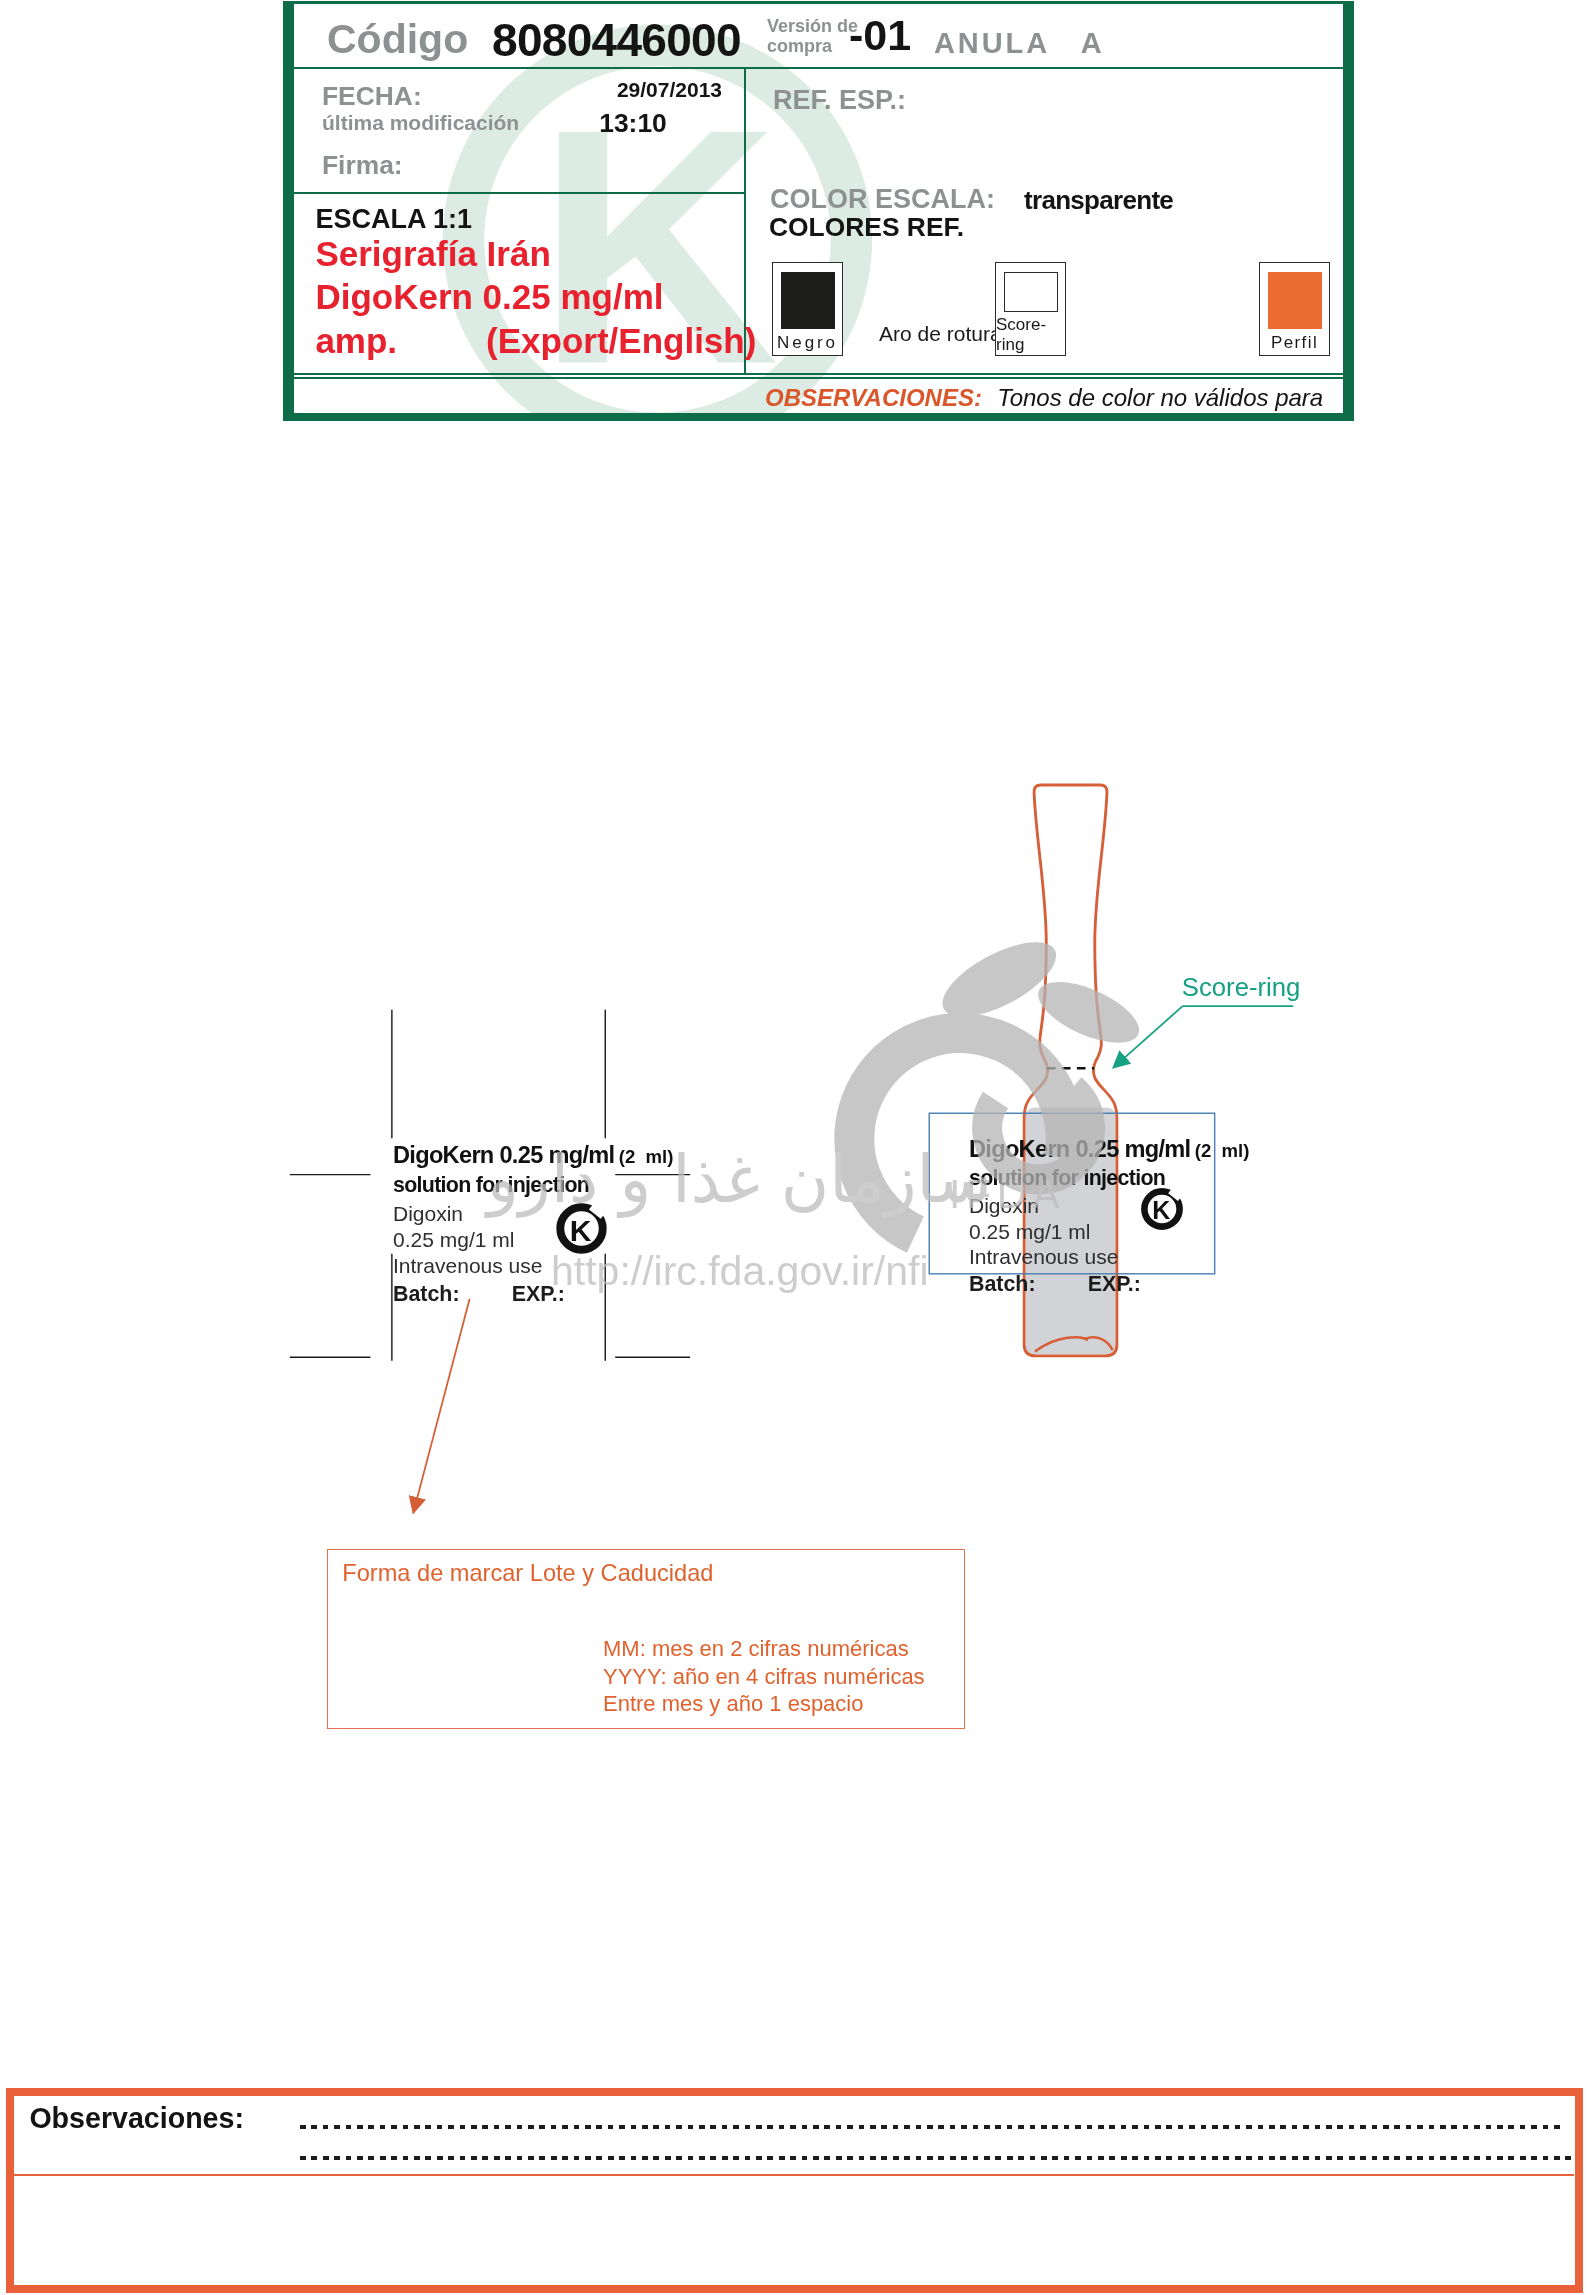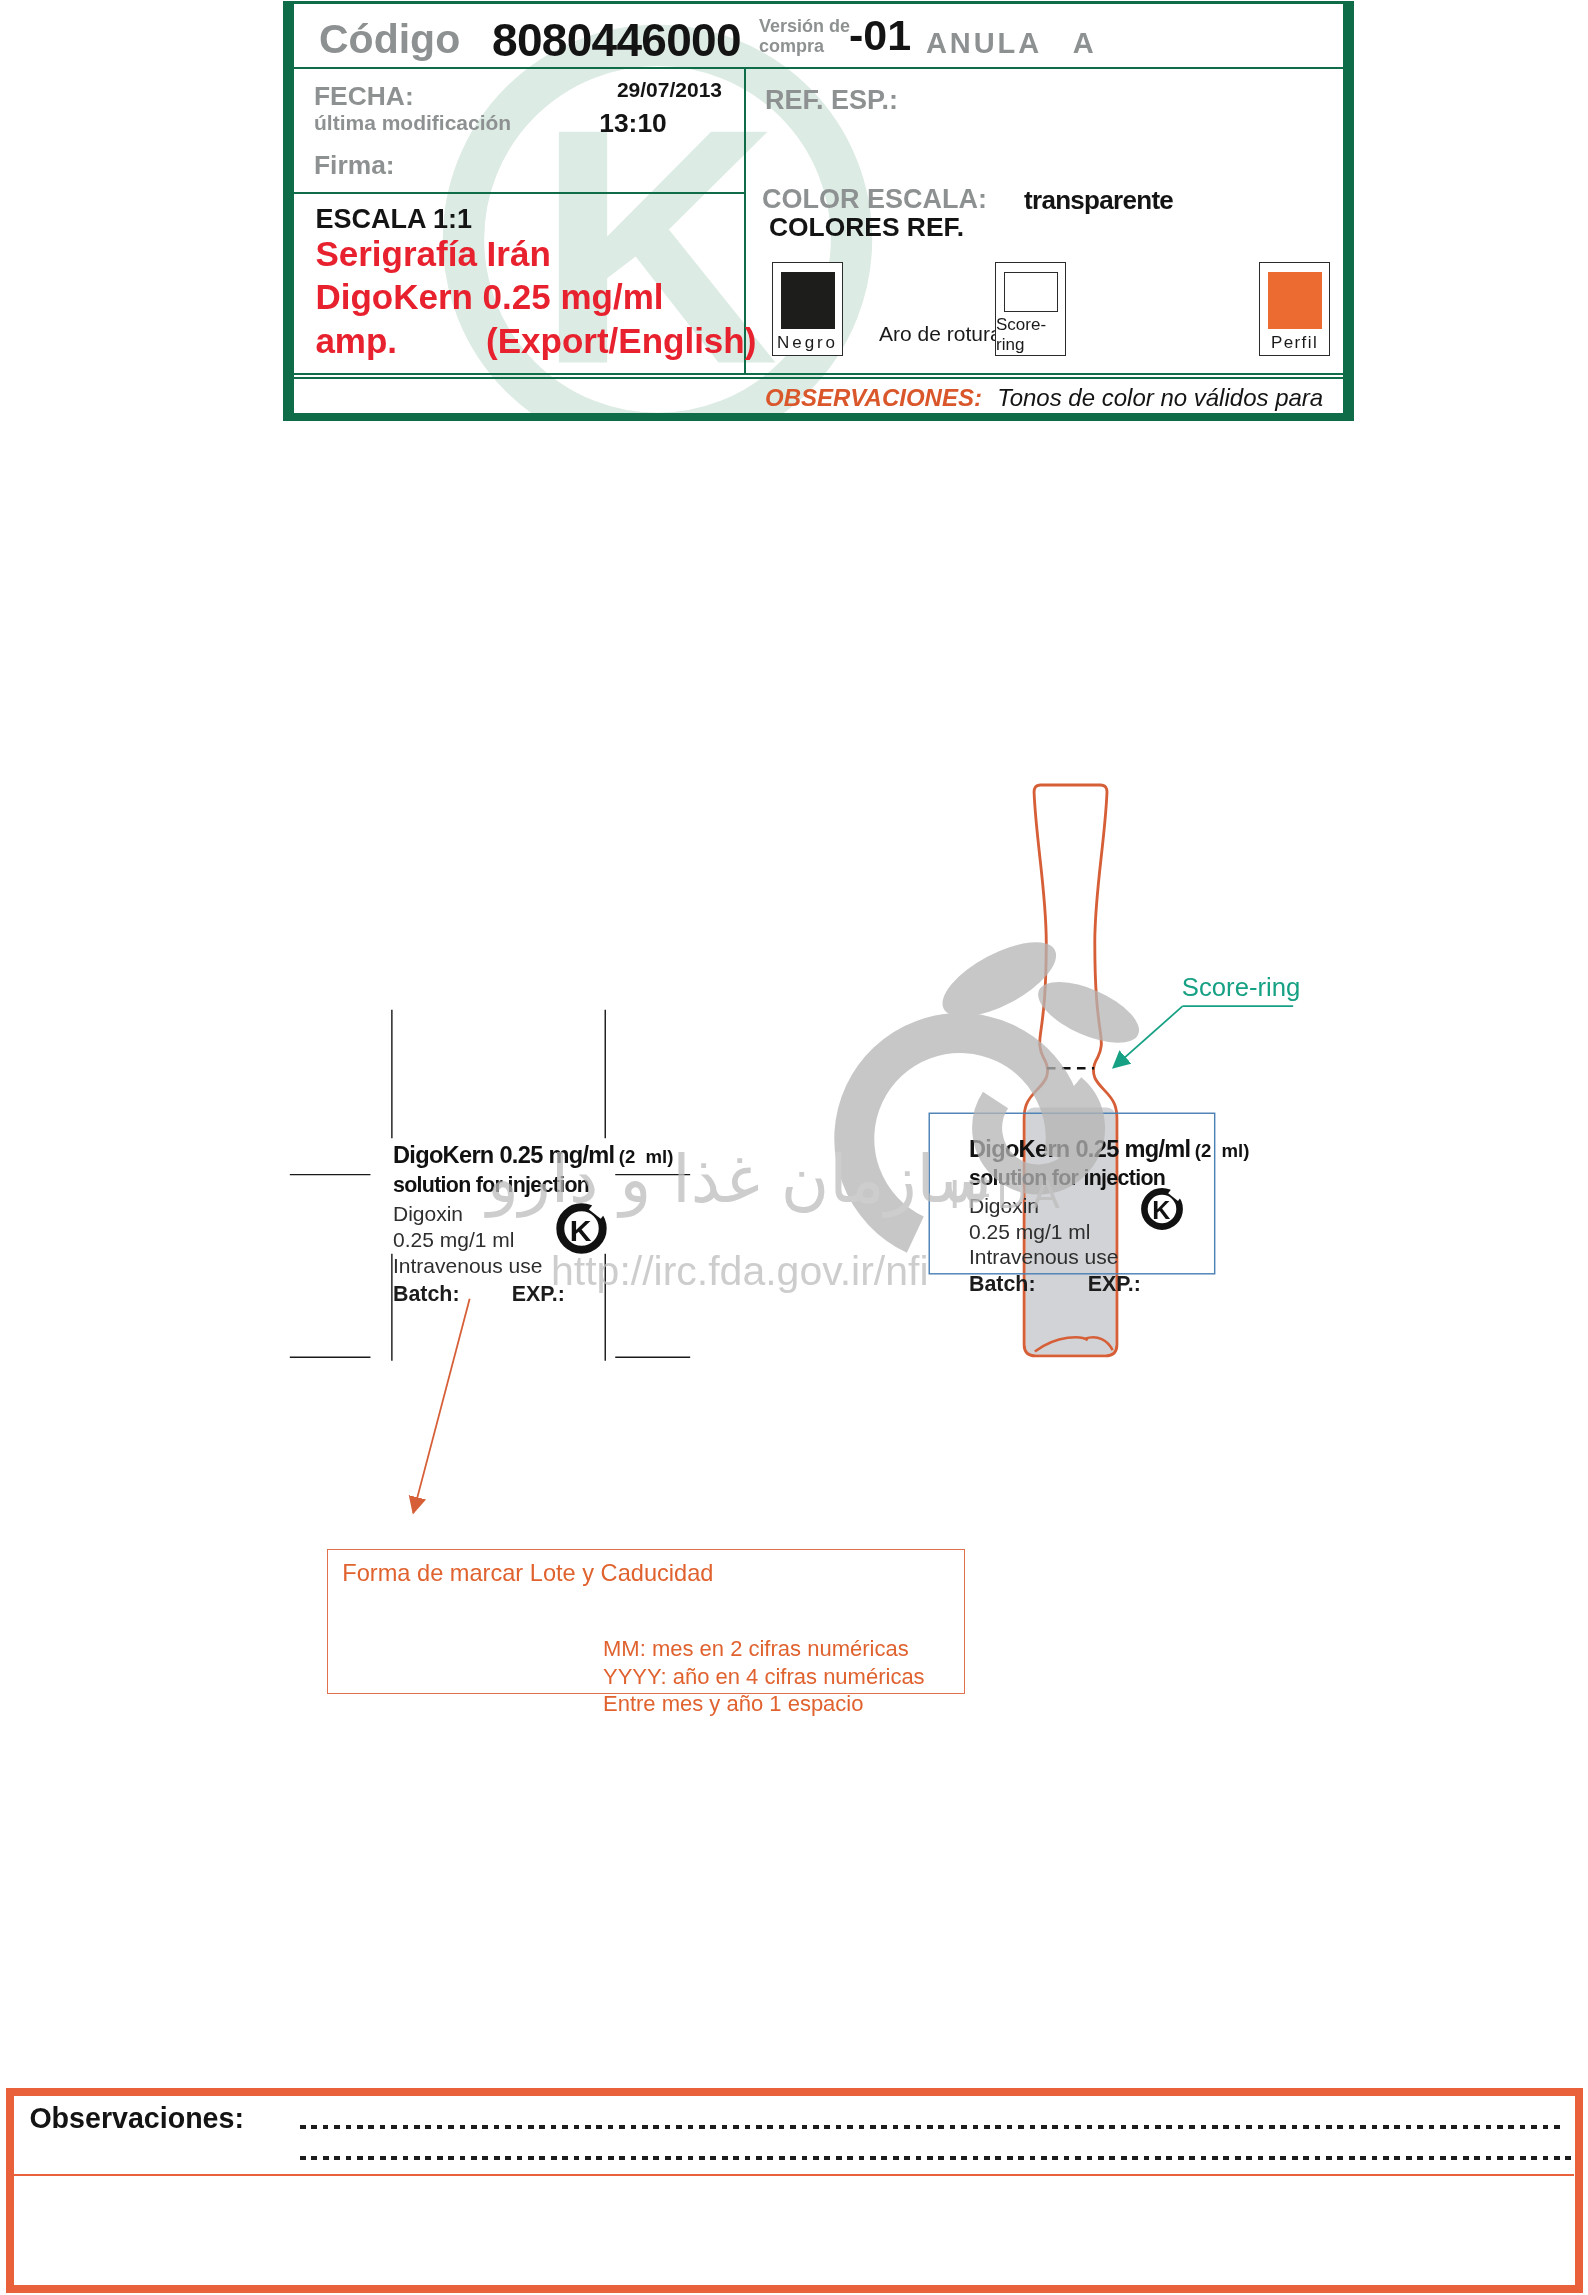--- a/index.html
+++ b/index.html
@@ -3,39 +3,39 @@
 <meta charset="utf-8">
 <style>
   html,body{margin:0;padding:0;}
   body{width:1588px;height:2295px;position:relative;background:#ffffff;
        font-family:"Liberation Sans",sans-serif;overflow:hidden;}
   .abs{position:absolute;}
   
   #header-box{left:283px;top:1.4px;width:1071px;height:420px;box-sizing:border-box;
     border-style:solid;border-color:#0e6c48;border-width:3.6px 11.4px 8.6px 11.4px;overflow:hidden;}
   .gline{background:#0e6c48;}
-  .gray{color:#8e9192;}
+  .gray{color:#8e9192;margin-left:8px;}
   .hdr-big{font-weight:bold;}
   .red{color:#e8212e;font-weight:bold;}
   .pre{white-space:pre;}
   .swatch{position:absolute;width:71px;height:94px;border:1.4px solid #2b2b2b;
     box-sizing:border-box;display:flex;flex-direction:column;align-items:center;background:#fff;}
   .swatch .chip{margin-top:8.6px;width:54px;height:57px;}
   .swatch .lbl{margin-top:3.6px;font-size:17px;color:#1a1a1a;letter-spacing:0.7px;}
   .chip-negro{background:#1d1d1b;}
   .chip-score{background:#ffffff;border:1.4px solid #2b2b2b;box-sizing:border-box;}
   .chip-perfil{background:#ec6b30;}
   
   .lab-title{font-size:23.6px;font-weight:800;color:#111;letter-spacing:-0.7px;}
   .lab-title .sfx{font-size:18.6px;letter-spacing:0;}
   .lab-sub{font-size:21.4px;font-weight:800;color:#111;letter-spacing:-0.7px;}
   .lab-light{font-size:21px;font-weight:300;color:#2e2e2e;}
   .lab-batch{font-size:21.4px;font-weight:700;color:#1c1c1c;}
   
-  #forma-box{left:327px;top:1549px;width:638px;height:145px;border:1.4px solid #e0714c;box-sizing:border-box;}
+  #forma-box{left:327px;top:1549px;width:638px;height:180px;border:1.4px solid #e0714c;box-sizing:border-box;}
   .orange-txt{color:#e0622f;}
   
   #obs-box{left:5.7px;top:2088px;width:1577px;height:205px;border:8.6px solid #e8613a;box-sizing:border-box;}
   .dotline{height:4.3px;background:repeating-linear-gradient(90deg,#1c1c1c 0 5.7px,transparent 5.7px 11.4px);}
   
   #watermark-layer{left:0;top:0;width:1588px;height:2295px;opacity:.75;pointer-events:none;z-index:40;}
   .wm-txt{color:#bdbdbd;}
   .z10{z-index:10;} .z20{z-index:20;} .z30{z-index:30;}
 </style>
 </head>

